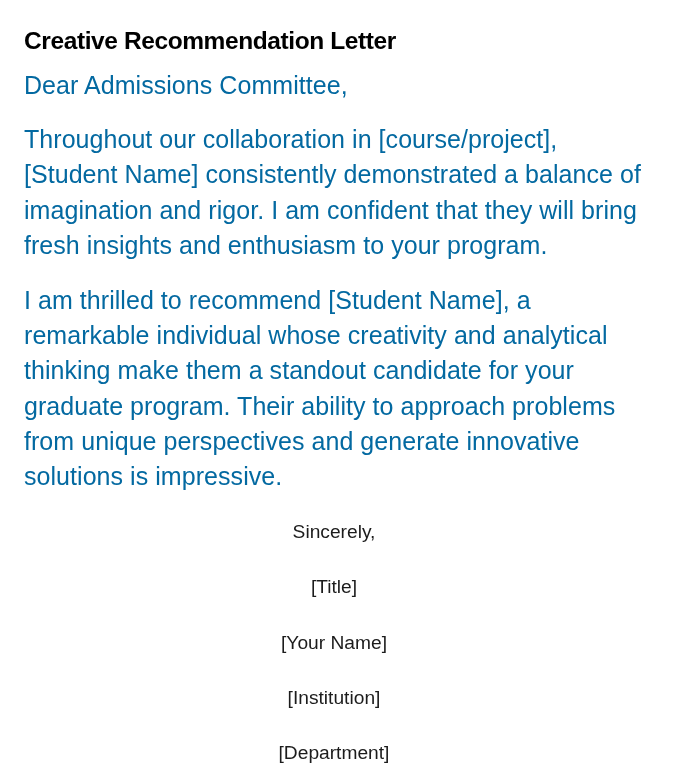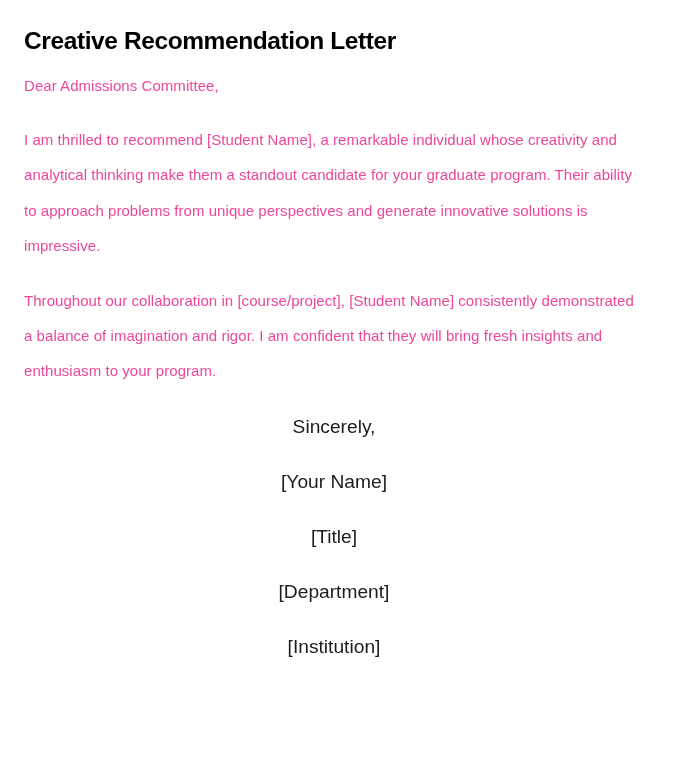--- a/index.html
+++ b/index.html
@@ -22,24 +22,24 @@
     .title {
       font-family: "Liberation Sans", sans-serif;
       font-weight: bold;
       font-size: 24.5px;
       line-height: 34px;
       color: #000000;
       margin: 0 0 10px 0;
       letter-spacing: -0.4px;
     }
     .para {
-      font-size: 15px;
+      font-size: 25px;
       line-height: 35.2px;
       margin: 0 0 20px 0;
-      color: #ec4899;
+      color: #0369a1;
       letter-spacing: 0.05px;
     }
     .salutation {
       margin-bottom: 19px;
     }
     .sig-line {
       font-size: 19.2px;
       line-height: 35.2px;
       margin: 0 0 20px 0;
       color: #1c1c1c;
@@ -47,26 +47,26 @@
     }
   </style>
 </head>
 <body>
 
 <div class="page">
   <h1 class="title">Creative Recommendation Letter</h1>
 
   <p class="para salutation">Dear Admissions Committee,</p>
 
+  <p class="para">Throughout our collaboration in [course/project], [Student Name] consistently demonstrated a balance of imagination and rigor. I am confident that they will bring fresh insights and enthusiasm to your program.</p>
+
   <p class="para">I am thrilled to recommend [Student Name], a remarkable individual whose creativity and analytical thinking make them a standout candidate for your graduate program. Their ability to approach problems from unique perspectives and generate innovative solutions is impressive.</p>
-
-  <p class="para">Throughout our collaboration in [course/project], [Student Name] consistently demonstrated a balance of imagination and rigor. I am confident that they will bring fresh insights and enthusiasm to your program.</p>
 
   <p class="sig-line">Sincerely,</p>
 
+  <p class="sig-line">[Title]</p>
+
   <p class="sig-line">[Your Name]</p>
 
-  <p class="sig-line">[Title]</p>
+  <p class="sig-line">[Institution]</p>
 
   <p class="sig-line">[Department]</p>
-
-  <p class="sig-line">[Institution]</p>
 </div>
 
 </body></html>

